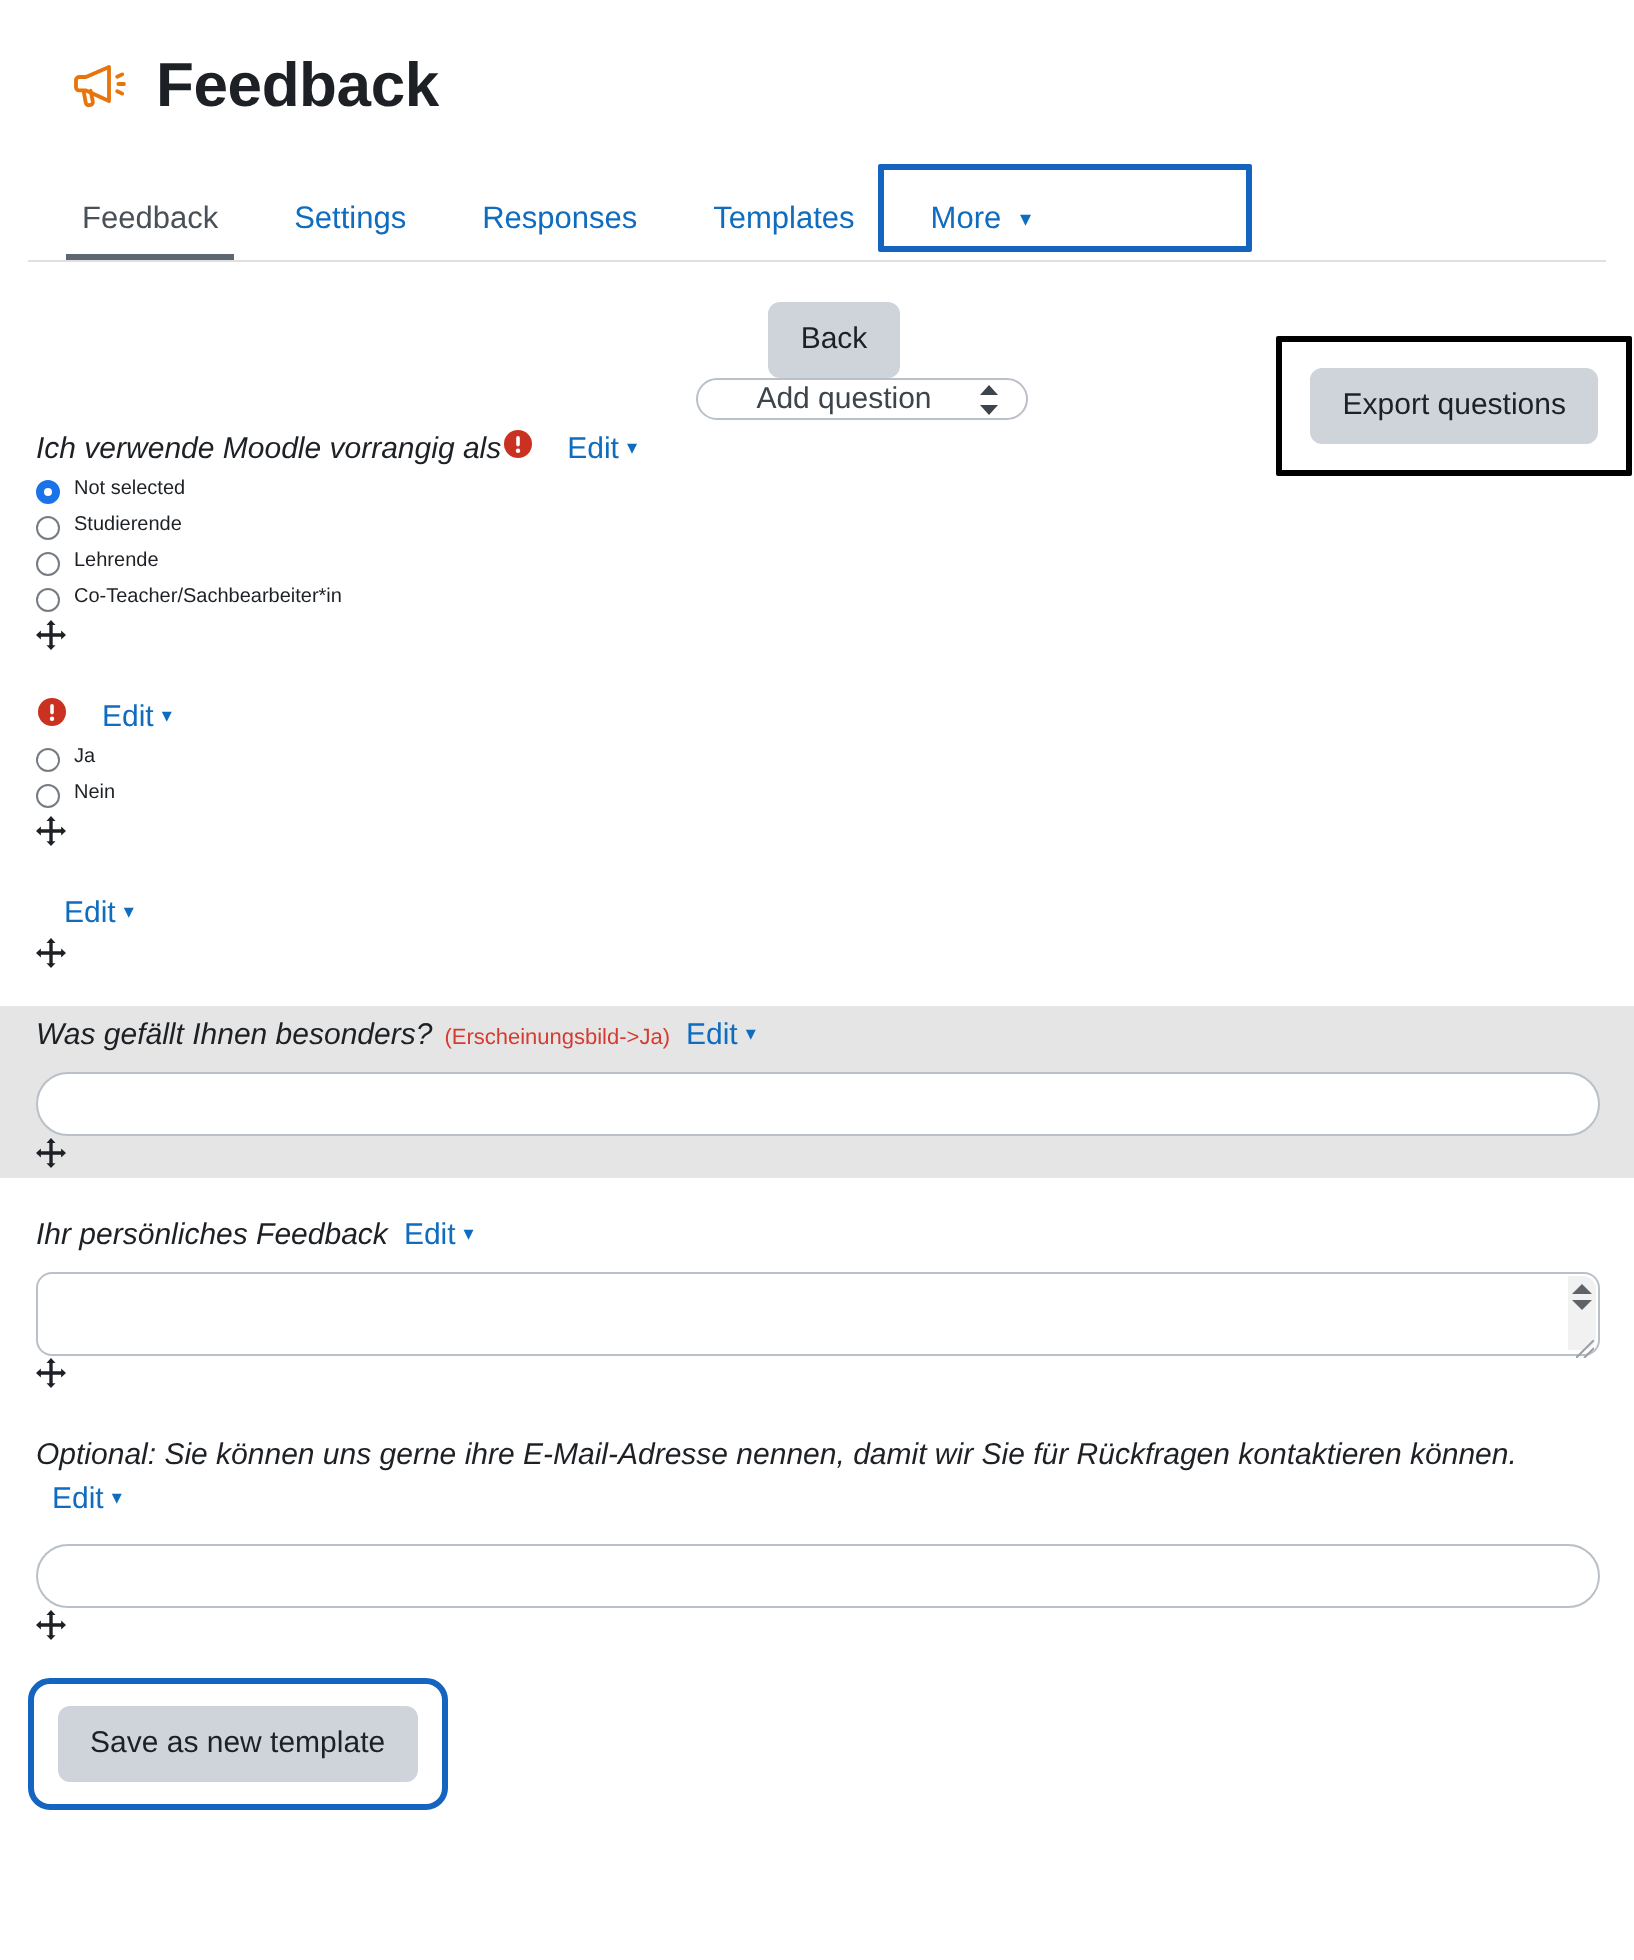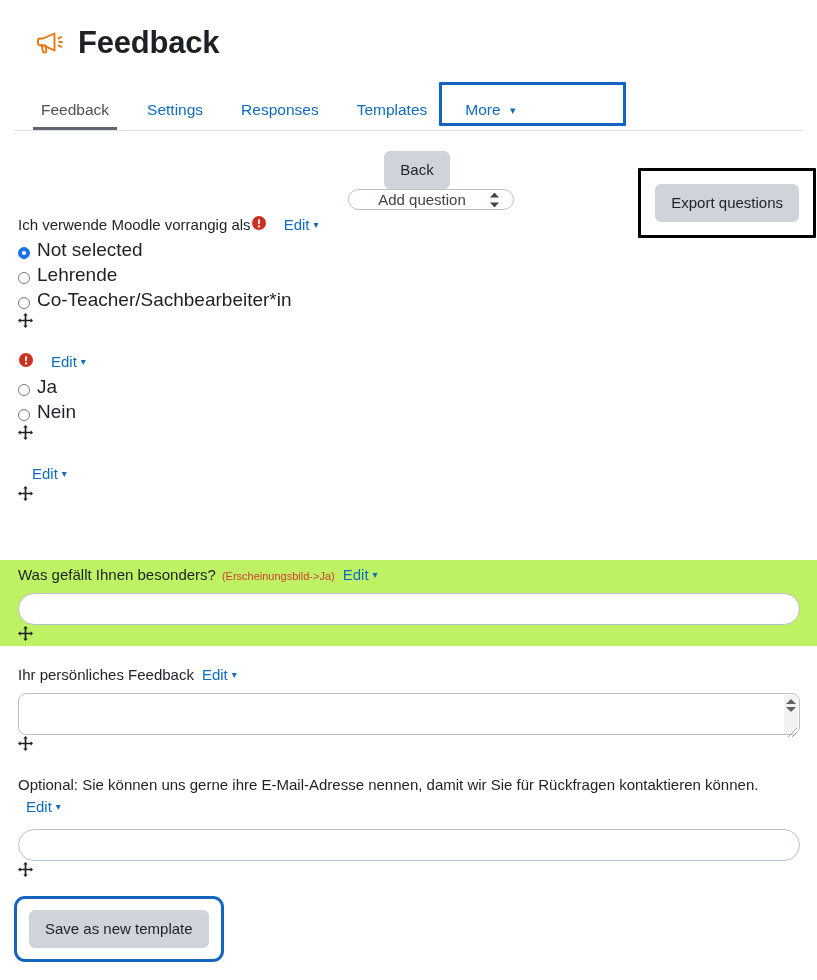--- a/index.html
+++ b/index.html
@@ -149,33 +149,33 @@
     margin-top: 26px;
   }
 
   
   .items { padding: 0 0 0 0; }
 
   .item {
     padding: 0 12px;
     position: relative;
   }
-  .item.shaded { background: #bef264; margin-top: 40px; }
+  .item.shaded { background: #e5e5e5; }
 
   .item-head {
     display: flex;
     align-items: baseline;
     flex-wrap: wrap;
     font-size: 15px;
     color: #1d2125;
     line-height: 1.45;
     padding: 4px 0 1px 6px;
   }
   .item-head.indent { padding-left: 20px; }
-  .q-text { margin-right: 0; }
+  .q-text { margin-right: 0; font-style: italic; }
   .req-icon {
     display: inline-block;
     width: 14px; height: 14px;
     margin-left: 1px;
     vertical-align: -2px;
     flex: 0 0 14px;
   }
   .dep-text {
     color: #d63b31;
     margin-left: 6px;
@@ -193,22 +193,22 @@
     display: inline-block;
     margin-left: 4px;
     font-size: 10px;
     vertical-align: 2px;
   }
 
   
   .options { padding-left: 6px; }
   .opt {
     display: flex;
-    align-items: flex-end;
-    font-size: 19px;
+    align-items: flex-start;
+    font-size: 10px;
     line-height: 1.0;
     padding: 3px 0;
     color: #1d2125;
   }
   .radio {
     width: 12px; height: 12px;
     border: 1px solid #757c84;
     border-radius: 50%;
     background: #fff;
     margin-right: 7px;
@@ -375,20 +375,24 @@
         <span>Edit</span><span class="caret">▾</span>
       </span>
     </div>
     <div class="options">
       <label class="opt">
         <span class="radio checked"></span>
         <span>Not selected</span>
       </label>
       <label class="opt">
         <span class="radio"></span>
+        <span>Studierende</span>
+      </label>
+      <label class="opt">
+        <span class="radio"></span>
         <span>Lehrende</span>
       </label>
       <label class="opt">
         <span class="radio"></span>
         <span>Co-Teacher/Sachbearbeiter*in</span>
       </label>
     </div>
     <span class="move-handle">
       <svg viewBox="0 0 16 16" width="15" height="15" fill="#1d2125">
         <path d="M8 0 L10.4 2.6 L8.9 2.6 L8.9 7.1 L13.4 7.1 L13.4 5.6 L16 8 L13.4 10.4 L13.4 8.9 L8.9 8.9 L8.9 13.4 L10.4 13.4 L8 16 L5.6 13.4 L7.1 13.4 L7.1 8.9 L2.6 8.9 L2.6 10.4 L0 8 L2.6 5.6 L2.6 7.1 L7.1 7.1 L7.1 2.6 L5.6 2.6 Z"></path>

